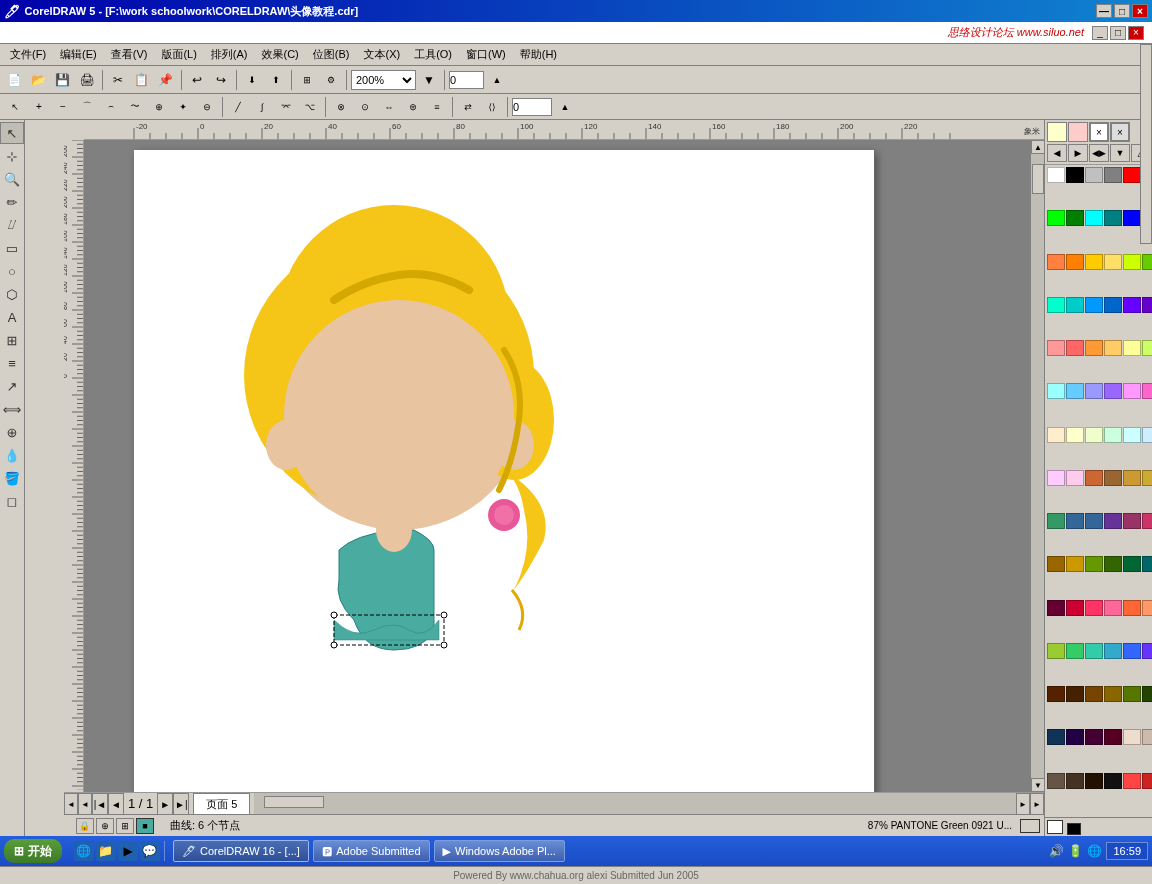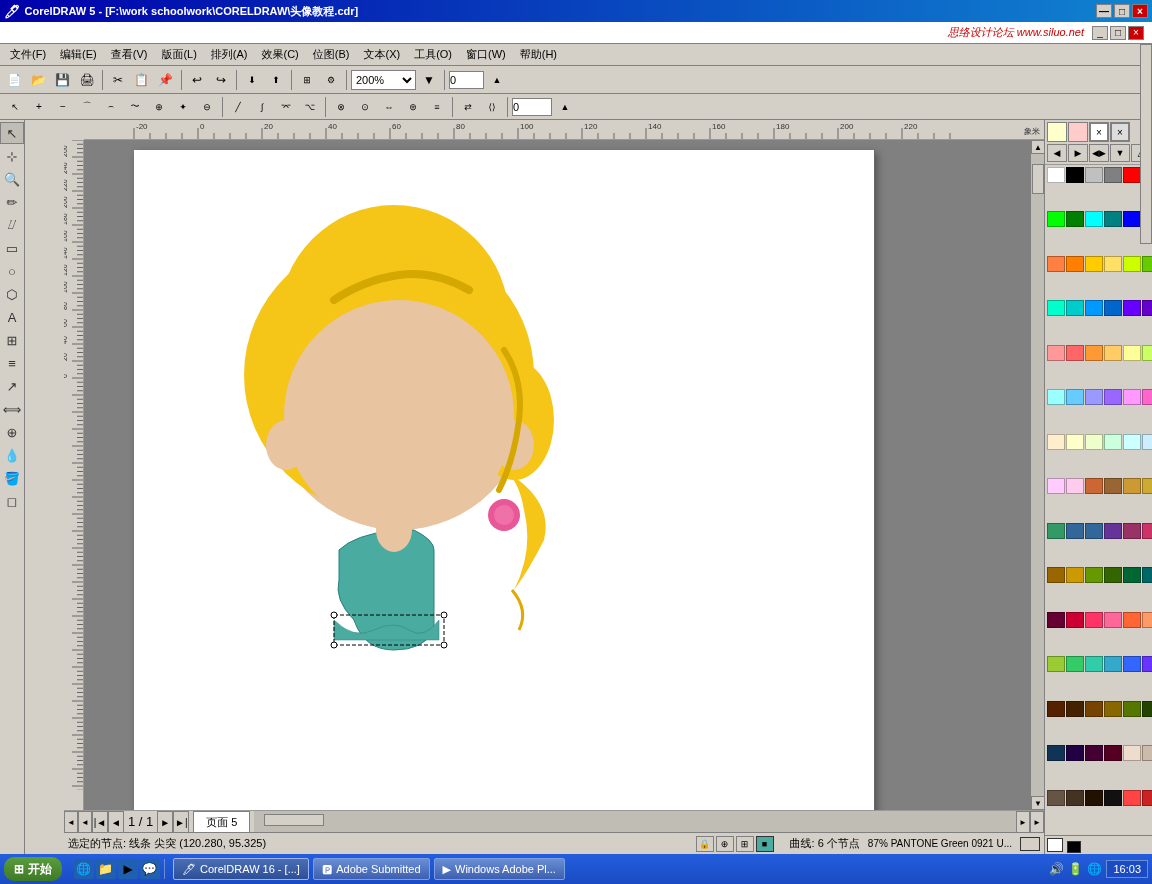--- a/index.html
+++ b/index.html
@@ -821,21 +821,20 @@
           <div style="margin-left:4px;background:white;border:1px solid #808080;border-bottom:none;padding:2px 12px;font-size:11px;cursor:pointer;display:flex;align-items:center;">页面 5</div>
 
           <div style="flex:1;background:#c0bdb5;position:relative;margin-left:4px;">
             <div style="width:60px;height:12px;background:#d4d0c8;border:1px solid #808080;position:absolute;left:10px;top:3px;"></div>
           </div>
           <div class="scroll-btn" style="width:14px;height:22px;border:1px solid #808080;display:flex;align-items:center;justify-content:center;cursor:pointer;font-size:8px;">►</div>
           <div class="scroll-btn" style="width:14px;height:22px;border:1px solid #808080;display:flex;align-items:center;justify-content:center;cursor:pointer;font-size:8px;">►</div>
         </div>
 
         <div id="status-bar">
-          <span style="flex:1;">选定的节点: 线条 尖突 (120.280, 95.325)</span>
           <div style="display:flex;gap:2px;margin:0 8px;">
             <div style="width:18px;height:16px;border:1px solid #808080;background:#d4d0c8;display:flex;align-items:center;justify-content:center;cursor:pointer;font-size:9px;">🔒</div>
             <div style="width:18px;height:16px;border:1px solid #808080;background:#d4d0c8;display:flex;align-items:center;justify-content:center;cursor:pointer;font-size:9px;">⊕</div>
             <div style="width:18px;height:16px;border:1px solid #808080;background:#d4d0c8;display:flex;align-items:center;justify-content:center;cursor:pointer;font-size:9px;">⊞</div>
             <div style="width:18px;height:16px;border:1px solid #808080;background:#4AABA0;border:1px solid #333;display:flex;align-items:center;justify-content:center;font-size:9px;">■</div>
           </div>
           <span>曲线: 6 个节点</span>
           <div id="status-right" style="margin-left:auto;display:flex;align-items:center;gap:8px;">
             <span style="font-size:10px;">87% PANTONE Green 0921 U...</span>
             <div style="width:20px;height:14px;background:#d4d0c8;border:1px solid #333;"></div>
@@ -1026,18 +1025,21 @@
 
     <div class="taskbar-item">
       <span>▶</span>
       <span>Windows Adobe Pl...</span>
     </div>
 
     <div class="taskbar-icons" style="margin-left:auto;">
       <span style="cursor:pointer;font-size:12px;">🔊</span>
       <span style="cursor:pointer;font-size:12px;">🔋</span>
       <span style="cursor:pointer;font-size:12px;">🌐</span>
-      <div style="background:#1a4bc4;border:1px solid #6a8ed4;padding:2px 6px;color:white;font-size:11px;">16:03</div>
+      <div style="background:#1a4bc4;border:1px solid #6a8ed4;padding:2px 6px;color:white;font-size:11px;">16:59</div>
     </div>
   </div>
 
+  <div id="footer">
+    <span>Powered By www.chahua.org alexi Submitted Jun 2005</span>
+  </div>
 
 </div>
 
 </body></html>

